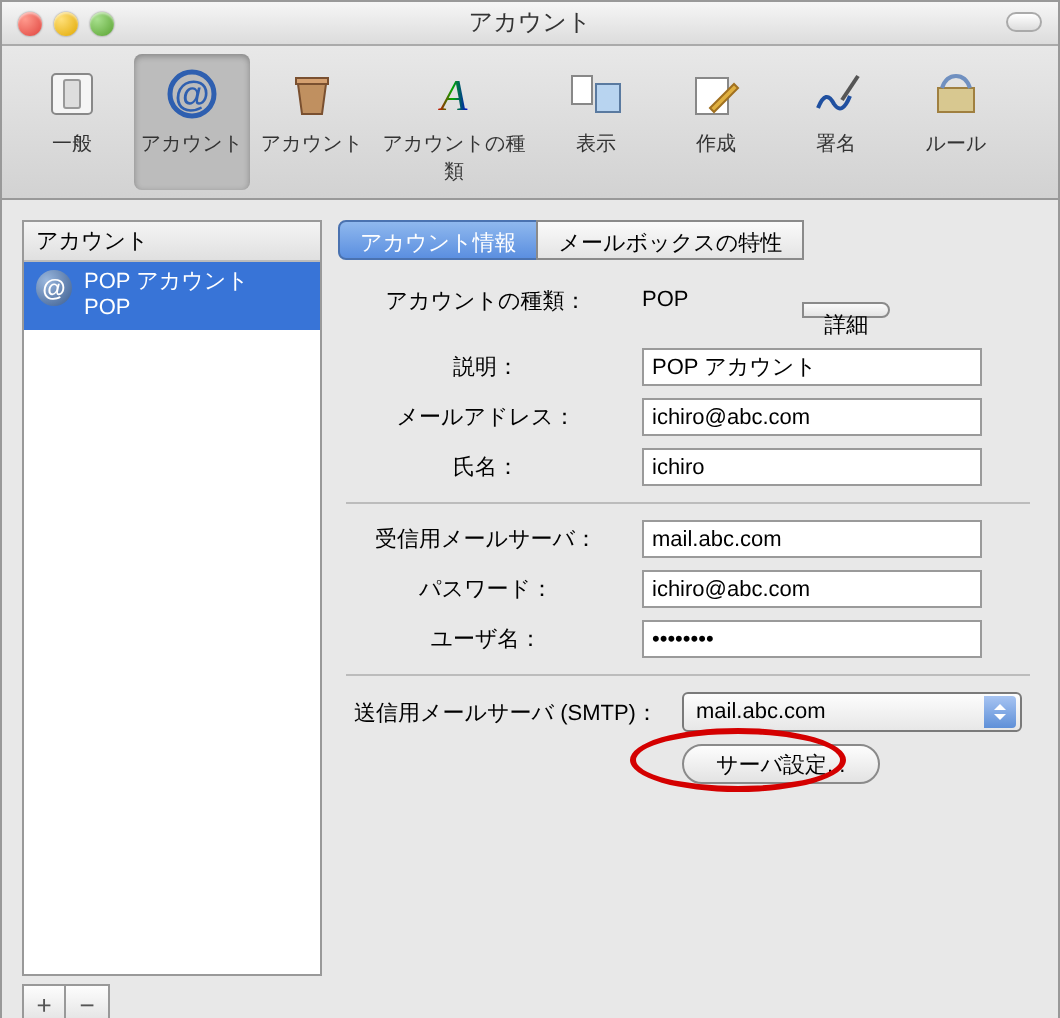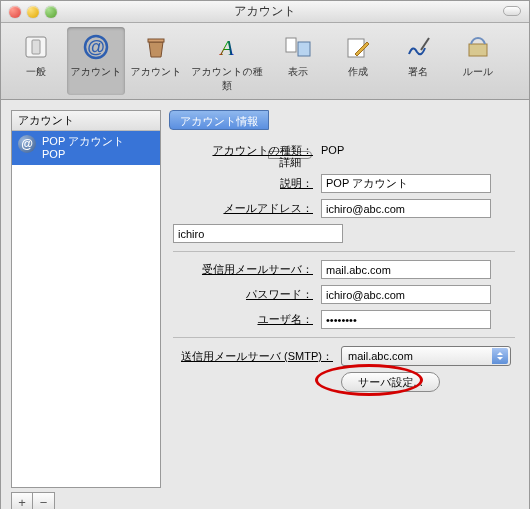--- a/index.html
+++ b/index.html
@@ -109,21 +109,21 @@
 }
 .tab + .tab { margin-left: -1px; border-radius: 0; }
 .tab:first-child { border-radius: 4px 0 0 4px; }
 .tab:last-child { border-radius: 0 4px 4px 0; margin-top: 41px; }
 .tab.active { background: linear-gradient(#8fb8ee,#5b8fe0); color:#fff; border-color:#4a72b0; }
 .form {
   flex: 1;
   padding: 6px 4px 0;
 }
 .row { display: flex; align-items: center; margin-bottom: 6px; }
-.lbl { width: 148px; text-align: right; padding-right: 8px; color: #000; text-decoration: underline; }
+.lbl { width: 148px; text-align: center; padding-right: 8px; color: #000; }
 .val { flex: 1; }
 .static { padding: 2px 0; }
 input.txt {
   width: 170px; height: 19px; font-size: 11px; padding: 1px 4px;
   border: 1px solid #9a9a9a; background: #fff;
 }
 hr.sep { border:none; border-top:1px solid #bcbcbc; margin: 8px 0; }
 .selectwrap {
   width: 170px; height: 20px; border: 1px solid #7a7a7a; border-radius: 3px;
   background: linear-gradient(#fdfdfd,#e7e7e7);
@@ -261,38 +261,40 @@
       </div>
       <div class="addremove">
         <div class="sqbtn">+</div>
         <div class="sqbtn">−</div>
       </div>
     </div>
 
     <div class="main">
       <div class="tabs">
         <div class="tab active">アカウント情報</div>
+        <div class="tab">メールボックスの特性</div>
         <div class="tab">詳細</div>
       </div>
 
       <div class="form">
         <div class="row">
           <div class="lbl">アカウントの種類：</div>
           <div class="val static">POP</div>
         </div>
         <div style="height:10px"></div>
         <div class="row">
           <div class="lbl">説明：</div>
           <div class="val"><input class="txt" value="POP アカウント" style=""></div>
         </div>
         <div class="row">
           <div class="lbl">メールアドレス：</div>
           <div class="val"><input class="txt" value="ichiro@abc.com" style=""></div>
         </div>
         <div class="row">
+          <div class="lbl">氏名：</div>
           <div class="val"><input class="txt" value="ichiro" style=""></div>
         </div>
         <hr class="sep">
         <div class="row">
           <div class="lbl">受信用メールサーバ：</div>
           <div class="val"><input class="txt" value="mail.abc.com" style=""></div>
         </div>
         <div class="row">
           <div class="lbl">パスワード：</div>
           <div class="val"><input class="txt" value="ichiro@abc.com" style=""></div>

